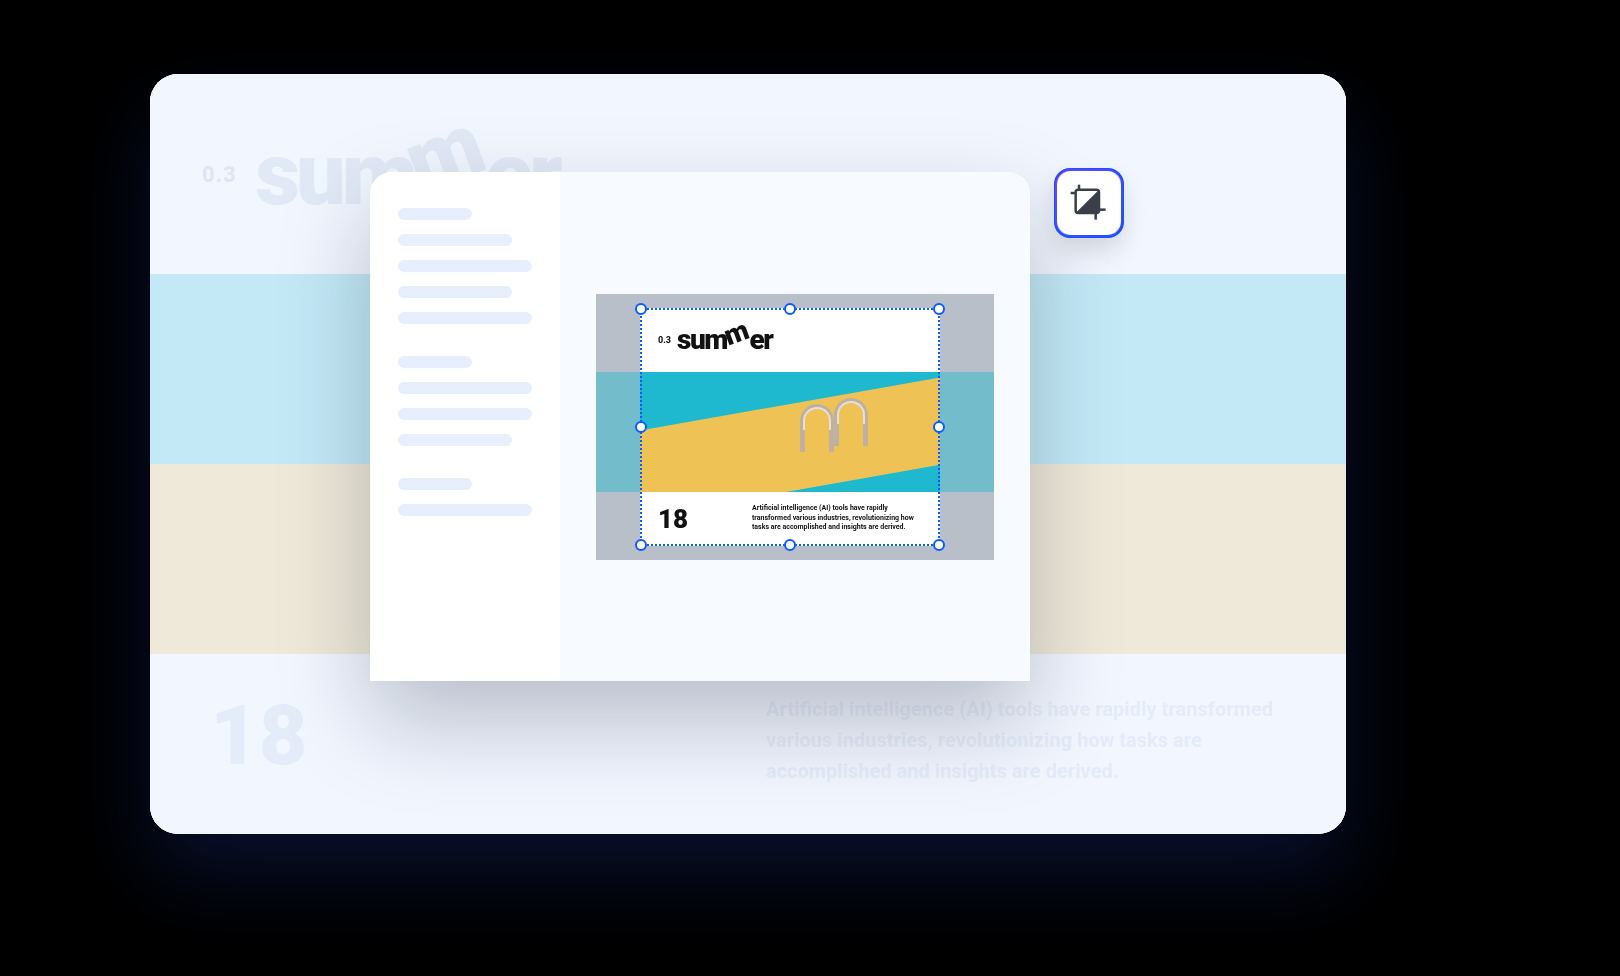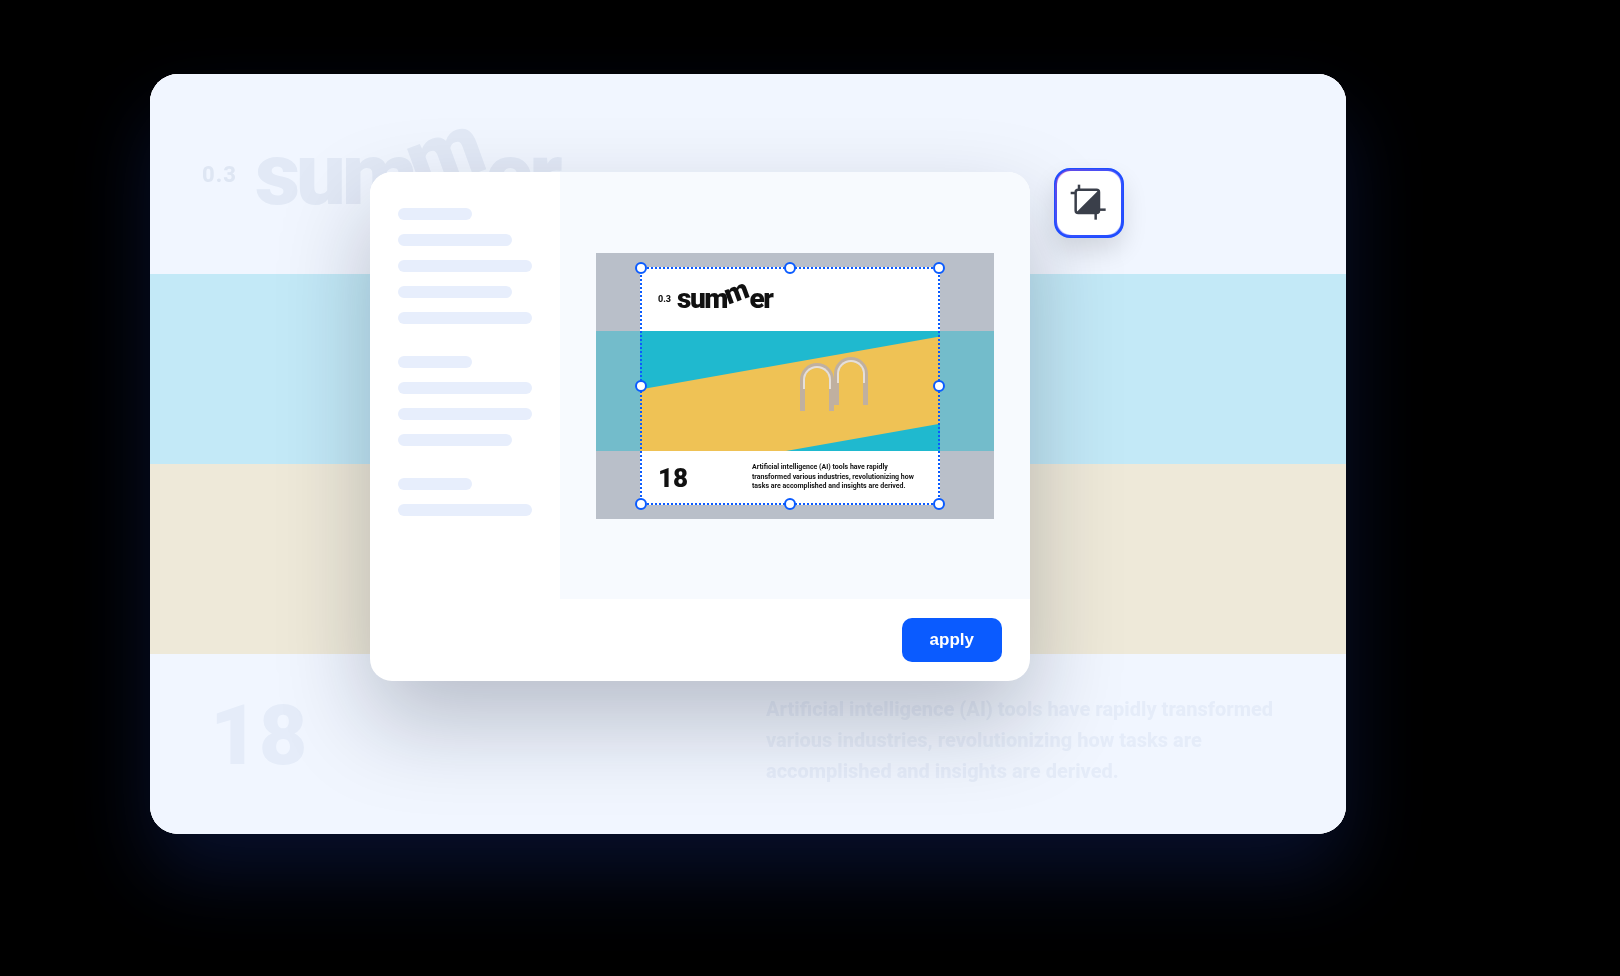--- a/index.html
+++ b/index.html
@@ -204,23 +204,20 @@
           <div class="handle h-ne"></div>
           <div class="handle h-w"></div>
           <div class="handle h-e"></div>
           <div class="handle h-sw"></div>
           <div class="handle h-s"></div>
           <div class="handle h-se"></div>
         </div>
       </div>
     </div>
   </div>
-  <div class="modal-footer">
-    <button class="apply-btn">apply</button>
-  </div>
 </div>
 
 <div class="tool">
   <svg viewBox="0 0 48 48">
     <rect x="8" y="8" width="28" height="28" rx="3" fill="none" stroke="#3a3f4a" stroke-width="3"></rect>
     <path d="M8 36 L36 8 L36 36 Z" fill="#3a3f4a"></path>
     <line x1="36" y1="32" x2="44" y2="32" stroke="#3a3f4a" stroke-width="3"></line>
     <line x1="32" y1="36" x2="32" y2="44" stroke="#3a3f4a" stroke-width="3"></line>
     <line x1="8" y1="12" x2="2" y2="12" stroke="#3a3f4a" stroke-width="3"></line>
     <line x1="12" y1="8" x2="12" y2="2" stroke="#3a3f4a" stroke-width="3"></line>

